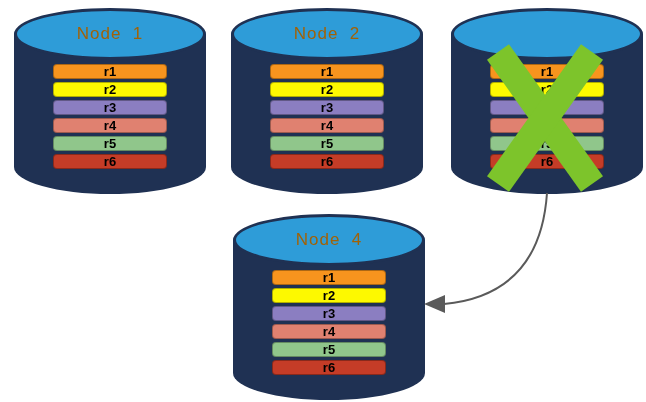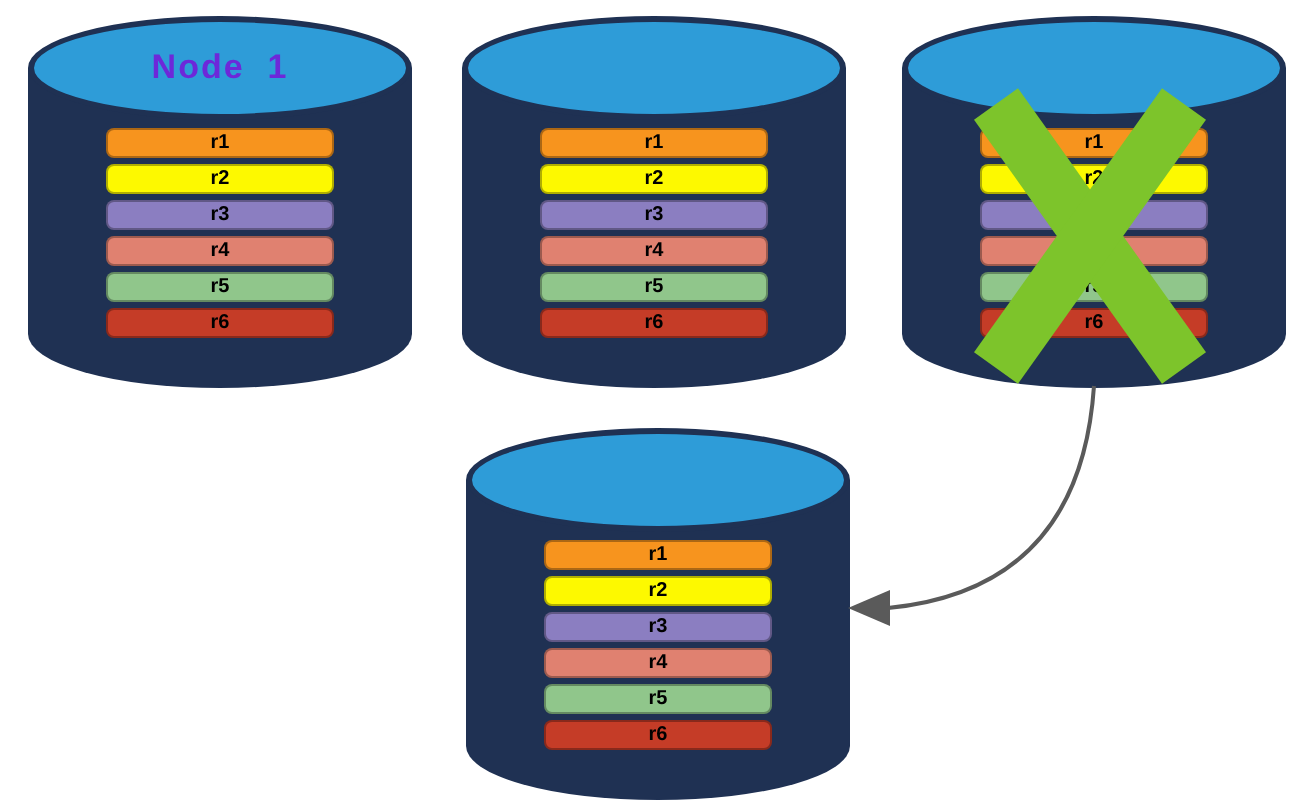--- a/index.html
+++ b/index.html
@@ -24,33 +24,33 @@
     position:absolute;left:0;top:0;width:192px;height:52px;
     background:var(--blue);
     border:3px solid var(--navy);
     border-radius:50%;
     box-sizing:border-box;
     z-index:2;
   }
   .node-label{
     position:absolute;left:0;top:0;width:192px;height:52px;
     display:flex;align-items:center;justify-content:center;
-    color:#6d28d9;font-size:17px;font-weight:bold;letter-spacing:1px;
+    color:#a16207;font-size:17px;font-weight:normal;letter-spacing:1px;
     white-space:pre;z-index:3;
   }
   .rows{
     position:absolute;left:39px;top:56px;width:114px;
     display:flex;flex-direction:column;gap:3px;z-index:3;
   }
   .row{
     height:15px;border-radius:4px;
     border:1px solid rgba(0,0,0,0.3);
     box-sizing:border-box;
     display:flex;align-items:center;justify-content:center;
-    font-size:10px;font-weight:bold;color:#000;line-height:1;
+    font-size:13px;font-weight:bold;color:#000;line-height:1;
   }
   .x-overlay{
     position:absolute;left:0;top:0;width:192px;height:192px;
     z-index:4;pointer-events:none;
   }
   #arrow-layer{
     position:absolute;left:0;top:0;width:646px;height:402px;
     z-index:5;pointer-events:none;
   }
 </style>
@@ -69,20 +69,21 @@
         <div class="row" style="background: rgb(139, 126, 193);">r3</div>
         <div class="row" style="background: rgb(224, 129, 112);">r4</div>
         <div class="row" style="background: rgb(144, 198, 139);">r5</div>
         <div class="row" style="background: rgb(197, 60, 39);">r6</div>
       </div>
   </div>
 
   <div class="node" id="node-2">
     <div class="cyl-body"></div>
     <div class="cyl-top"></div>
+    <div class="node-label">Node  2</div>
     <div class="rows">
         <div class="row" style="background: rgb(247, 148, 30);">r1</div>
         <div class="row" style="background: rgb(253, 249, 0);">r2</div>
         <div class="row" style="background: rgb(139, 126, 193);">r3</div>
         <div class="row" style="background: rgb(224, 129, 112);">r4</div>
         <div class="row" style="background: rgb(144, 198, 139);">r5</div>
         <div class="row" style="background: rgb(197, 60, 39);">r6</div>
       </div>
   </div>
 
@@ -99,20 +100,21 @@
       </div>
     <svg class="x-overlay" viewBox="0 0 192 192">
       <line x1="47" y1="44" x2="141" y2="176" stroke-width="27" stroke-linecap="butt" class="x-stroke" stroke="#7DC42B"></line>
       <line x1="141" y1="44" x2="47" y2="176" stroke-width="27" stroke-linecap="butt" class="x-stroke" stroke="#7DC42B"></line>
     </svg>
   </div>
 
   <div class="node" id="node-4">
     <div class="cyl-body"></div>
     <div class="cyl-top"></div>
+    <div class="node-label">Node  4</div>
     <div class="rows">
         <div class="row" style="background: rgb(247, 148, 30);">r1</div>
         <div class="row" style="background: rgb(253, 249, 0);">r2</div>
         <div class="row" style="background: rgb(139, 126, 193);">r3</div>
         <div class="row" style="background: rgb(224, 129, 112);">r4</div>
         <div class="row" style="background: rgb(144, 198, 139);">r5</div>
         <div class="row" style="background: rgb(197, 60, 39);">r6</div>
       </div>
   </div>
 

